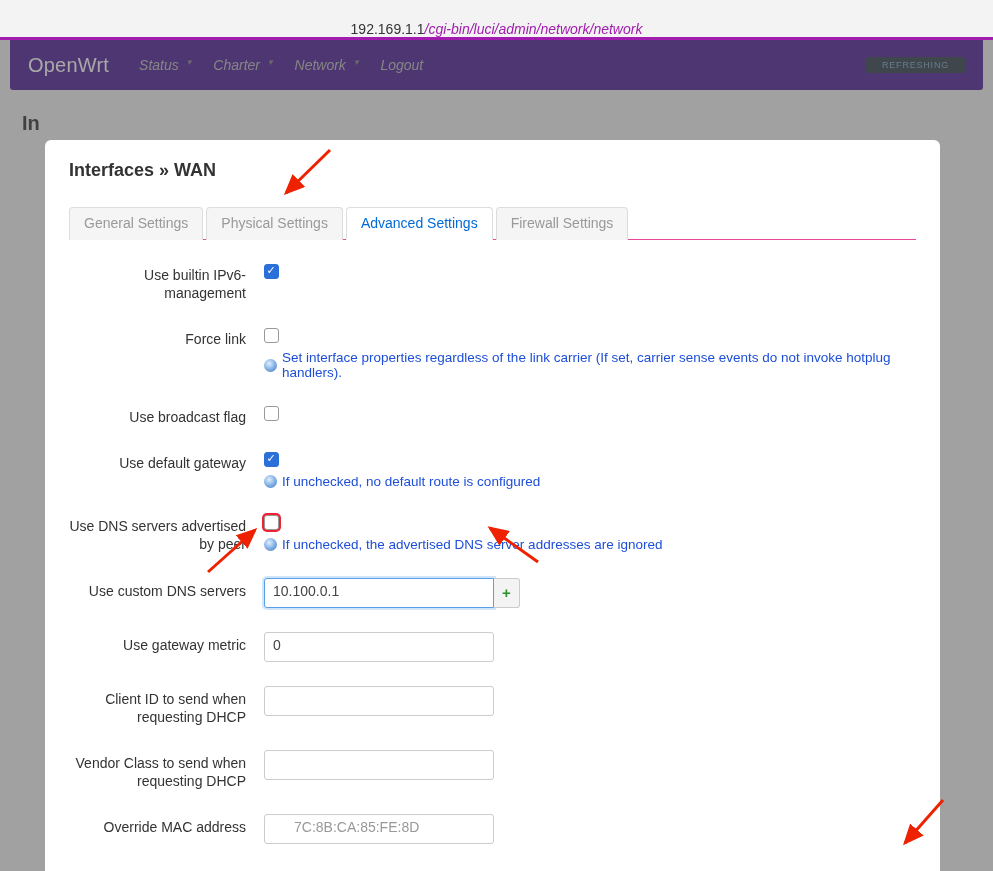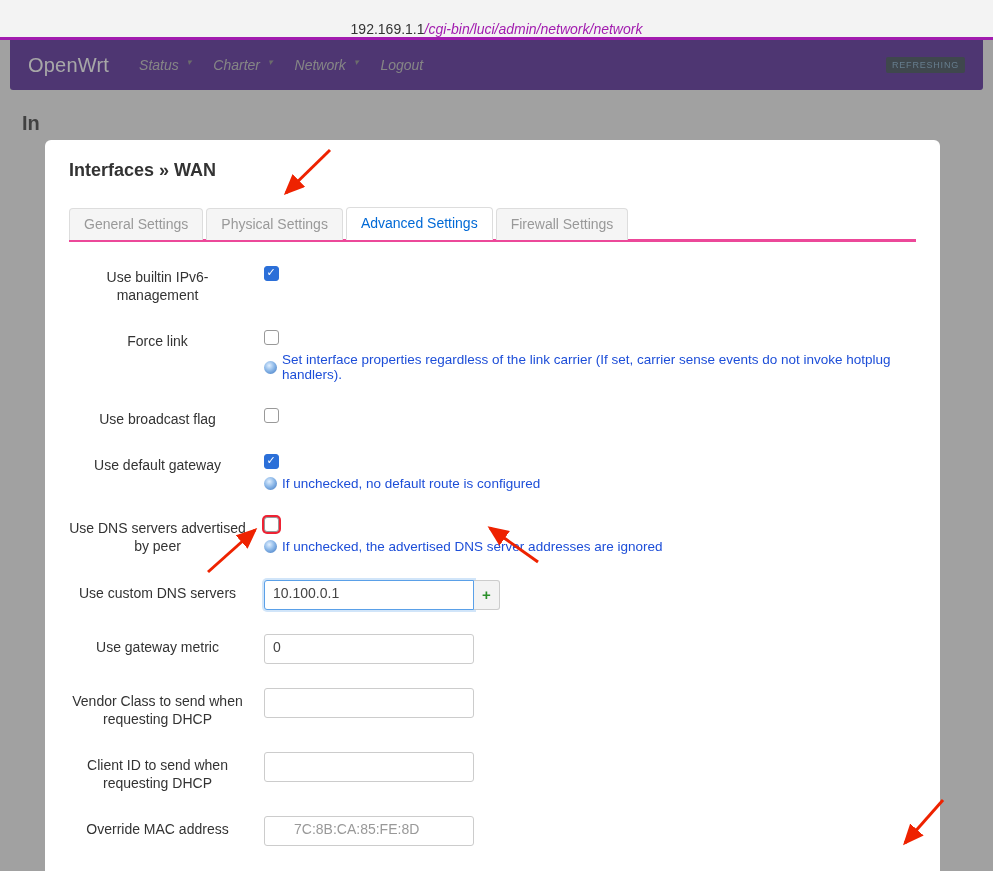--- a/index.html
+++ b/index.html
@@ -4,38 +4,38 @@
 <style>
   * { box-sizing: border-box; margin: 0; padding: 0; }
   html, body { width: 993px; height: 871px; background: #f3f3f3; font-family: -apple-system, "Helvetica Neue", Arial, sans-serif; font-size: 14px; color: #333; overflow: hidden; }
   .url-bar { width: 100%; height: 40px; background: #f3f3f3; border-bottom: 3px solid #a21caf; display: flex; align-items: flex-end; justify-content: center; font-size: 14px; color: #333; }
   .url-gray { color: #a21caf; font-style: italic; }
   .page-wrap { position: relative; width: 100%; height: 831px; }
   .header { width: 973px; margin: 0 auto; height: 50px; background: #4c1d95; display: flex; align-items: center; padding: 0 18px; color: #bbb; font-size: 14px; border-radius: 0 0 3px 3px; }
   .brand { color: #fff; font-size: 20px; font-weight: 400; margin-right: 30px; letter-spacing: .2px; }
   .nav-item { margin-right: 22px; display: inline-flex; align-items: flex-start; gap: 8px; cursor: pointer; font-style: italic; }
   .caret { font-size: 9px; color: #888; }
-  .refreshing { margin-left: auto; font-size: 9px; letter-spacing: .8px; color: #7aa8c9; background: #2f3f4a; padding: 3px 6px; border-radius: 2px; }
+  .refreshing { margin-left: auto; font-size: 9px; letter-spacing: .8px; color: #7aa8c9; background: #2f3f4a; padding: 3px 16px; border-radius: 2px; }
   .bg-letter { position: absolute; left: 22px; top: 72px; font-size: 20px; font-weight: 600; color: #333; }
   .overlay { position: absolute; inset: 0; background: rgba(80,80,80,0.5); }
   .modal { position: absolute; left: 45px; top: 100px; width: 895px; background: #fff; border-radius: 6px; padding: 20px 24px 22px 24px; }
   .modal-title { font-size: 18px; font-weight: 600; margin-bottom: 26px; }
-  .tabs { display: flex; border-bottom: 3px solid #ec4899; margin-bottom: 22px; align-items: center; }
+  .tabs { display: flex; border-bottom: 1px solid #ec4899; margin-bottom: 22px; }
   .tab { padding: 7px 14px 8px; color: #999; background: #f5f5f5; border: 1px solid #ddd; border-bottom: none; border-radius: 4px 4px 0 0; margin-right: 3px; margin-bottom: -1px; cursor: pointer; font-size: 14px; }
   .tab.active { background: #fff; color: #0069d6; border-color: #ddd; border-bottom: 1px solid #fff; }
   .row { display: flex; align-items: flex-start; margin-bottom: 24px; font-size: 14px; }
-  .lbl { width: 195px; text-align: center; padding-right: 18px; padding-top: 4px; color: #333; line-height: 1.3; }
+  .lbl { width: 195px; text-align: right; padding-right: 18px; padding-top: 4px; color: #333; line-height: 1.3; }
   .val { flex: 1; }
   .chk { width: 15px; height: 15px; border: 1px solid #999; border-radius: 3px; display: inline-block; vertical-align: middle; position: relative; cursor: pointer; background:#fff;}
   .chk.on { background: #2b6fd8; border-color: #2b6fd8; }
   .chk.on::after { content: "✓"; color: #fff; font-size: 11px; position: absolute; left: 1.5px; top: -1px; }
   .chk.redbox { box-shadow: 0 0 0 2px #e23; }
   .hint { margin-top: 7px; color: #1d4ed8; font-size: 13.5px; display: flex; align-items: center; gap: 5px; }
   .infodot { width: 13px; height: 13px; border-radius: 50%; background: radial-gradient(circle at 40% 35%, #e0efff 0%, #8cb8e8 45%, #3a73bf 100%); display: inline-block; flex-shrink:0; }
-  .input { height: 30px; width: 210px; border: 1px solid #ccc; border-radius: 3px; padding: 4px 8px; font-size: 14px; color: #444; background:#fff;}
+  .input { height: 30px; width: 230px; border: 1px solid #ccc; border-radius: 3px; padding: 4px 8px; font-size: 14px; color: #444; background:#fff;}
   .input.focus { border-color: #5aa0e8; box-shadow: 0 0 0 2px rgba(90,160,232,.28); }
   .input.ph { color: #999; padding-left: 29px; }
   .addbtn { width: 26px; height: 30px; border: 1px solid #ccc; border-left: none; border-radius: 0 3px 3px 0; background: #f3f3f3; color: #2a902a; font-size: 15px; font-weight: bold; display: inline-flex; align-items:center; justify-content:center; cursor:pointer; }
   .input.joined { border-radius: 3px 0 0 3px; }
   .input-row-flex { display:flex; }
   
   .arrow { position: absolute; pointer-events:none; }
   .arrow svg { overflow: visible; }
 </style>
 </head>
@@ -136,28 +136,28 @@
     </div>
 
     <div class="row">
       <div class="lbl">Use gateway metric</div>
       <div class="val">
           <div class="input">0</div>
         </div>
     </div>
 
     <div class="row">
+      <div class="lbl">Client ID to send when requesting DHCP</div>
+      <div class="val">
+          <div class="input"></div>
+        </div>
+    </div>
+
+    <div class="row">
       <div class="lbl">Vendor Class to send when requesting DHCP</div>
-      <div class="val">
-          <div class="input"></div>
-        </div>
-    </div>
-
-    <div class="row">
-      <div class="lbl">Client ID to send when requesting DHCP</div>
       <div class="val">
           <div class="input"></div>
         </div>
     </div>
 
     <div class="row">
       <div class="lbl">Override MAC address</div>
       <div class="val">
           <div class="input ph">7C:8B:CA:85:FE:8D</div>
         </div>

